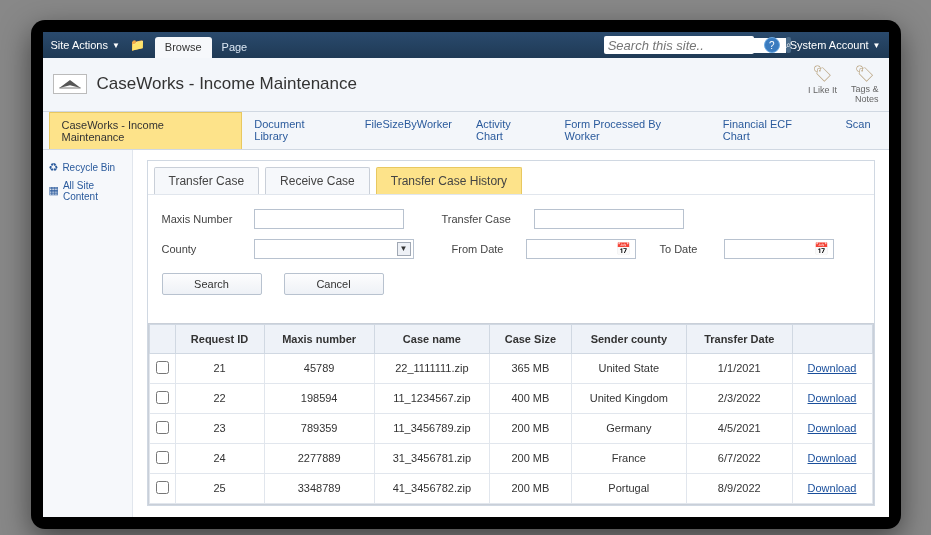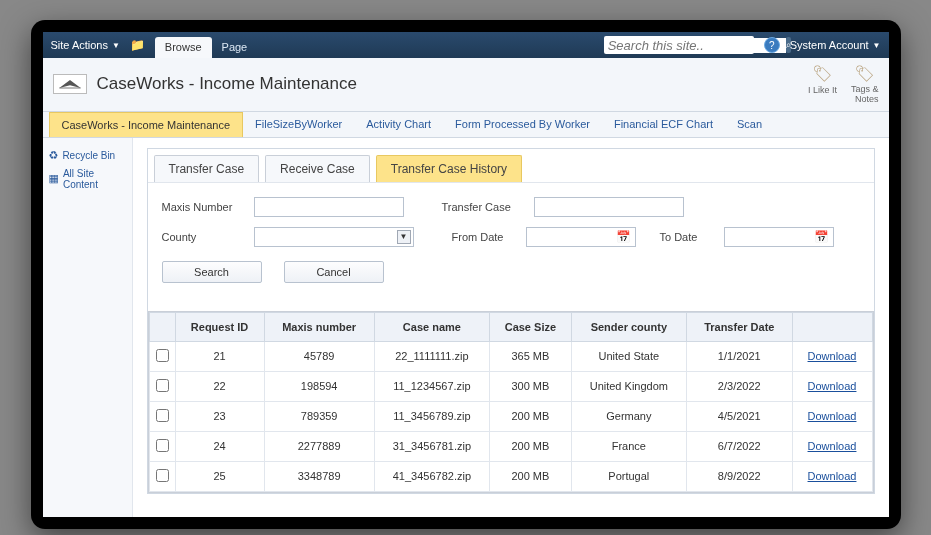--- a/index.html
+++ b/index.html
@@ -337,20 +337,21 @@
         <div class="title-action">
           <span class="icon">🏷</span>
           <span style="white-space:pre-line; text-align:right; line-height:1.1">Tags &amp;
 Notes</span>
         </div>
       </div>
     </div>
 
     <div class="topnav">
       <div class="topnav-item active">CaseWorks - Income Maintenance</div>
+      <div class="topnav-item">Document Library</div>
       <div class="topnav-item">FileSizeByWorker</div>
       <div class="topnav-item">Activity Chart</div>
       <div class="topnav-item">Form Processed By Worker</div>
       <div class="topnav-item">Financial ECF Chart</div>
       <div class="topnav-item">Scan</div>
     </div>
 
     <div class="body-area">
       <div class="leftnav">
         <div class="leftnav-item">
@@ -426,21 +427,21 @@
                     <td>365 MB</td>
                     <td>United State</td>
                     <td>1/1/2021</td>
                     <td><a href="#" class="dl-link">Download</a></td>
                   </tr>
                   <tr>
                     <td class="chk"><input type="checkbox" style=""></td>
                     <td>22</td>
                     <td>198594</td>
                     <td>11_1234567.zip</td>
-                    <td>300 MB</td>
+                    <td>400 MB</td>
                     <td>United Kingdom</td>
                     <td>2/3/2022</td>
                     <td><a href="#" class="dl-link">Download</a></td>
                   </tr>
                   <tr>
                     <td class="chk"><input type="checkbox" style=""></td>
                     <td>23</td>
                     <td>789359</td>
                     <td>11_3456789.zip</td>
                     <td>200 MB</td>

